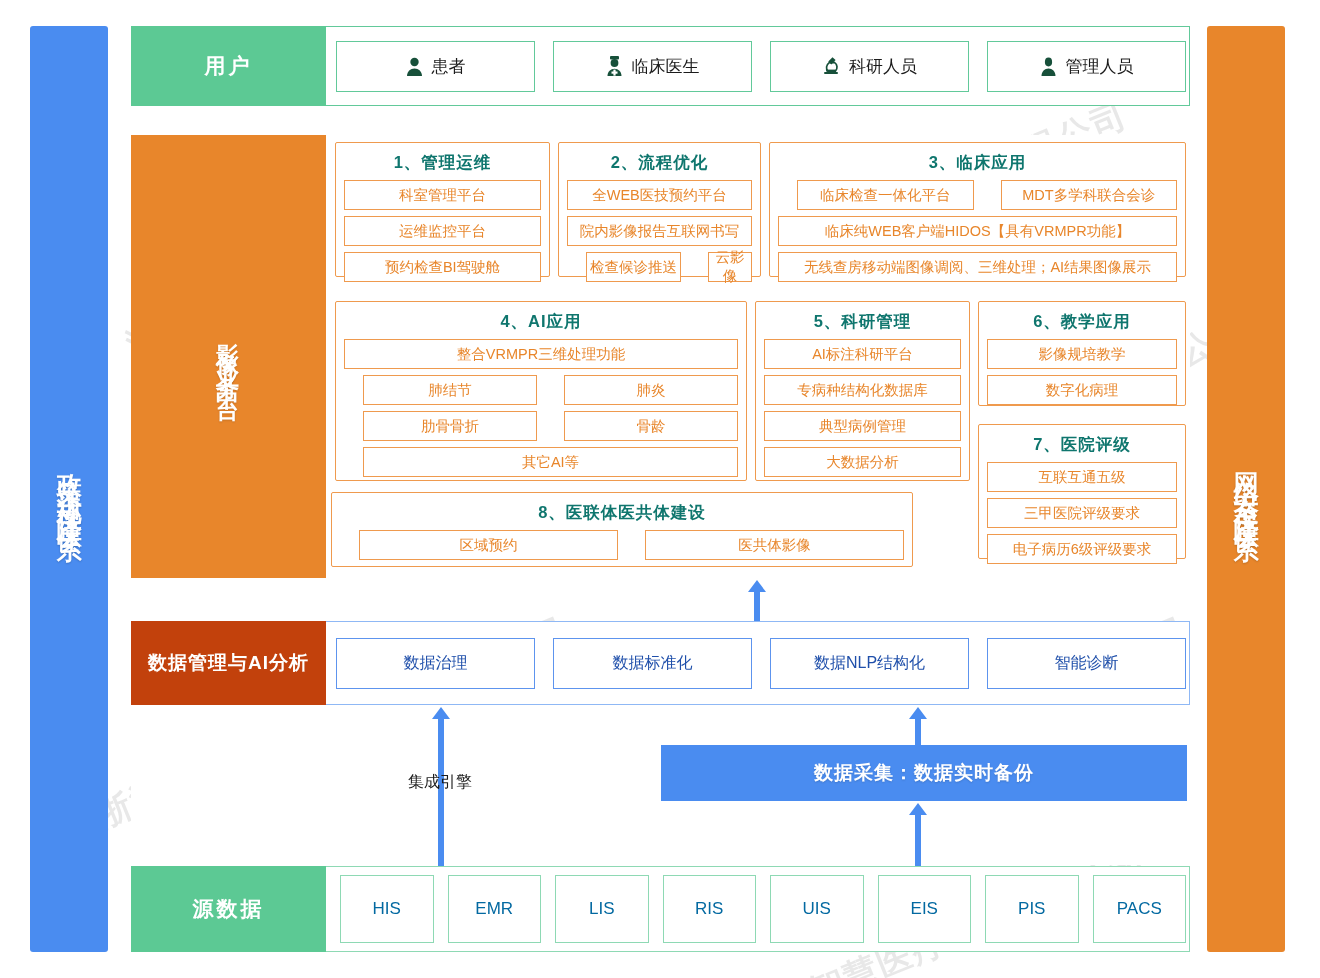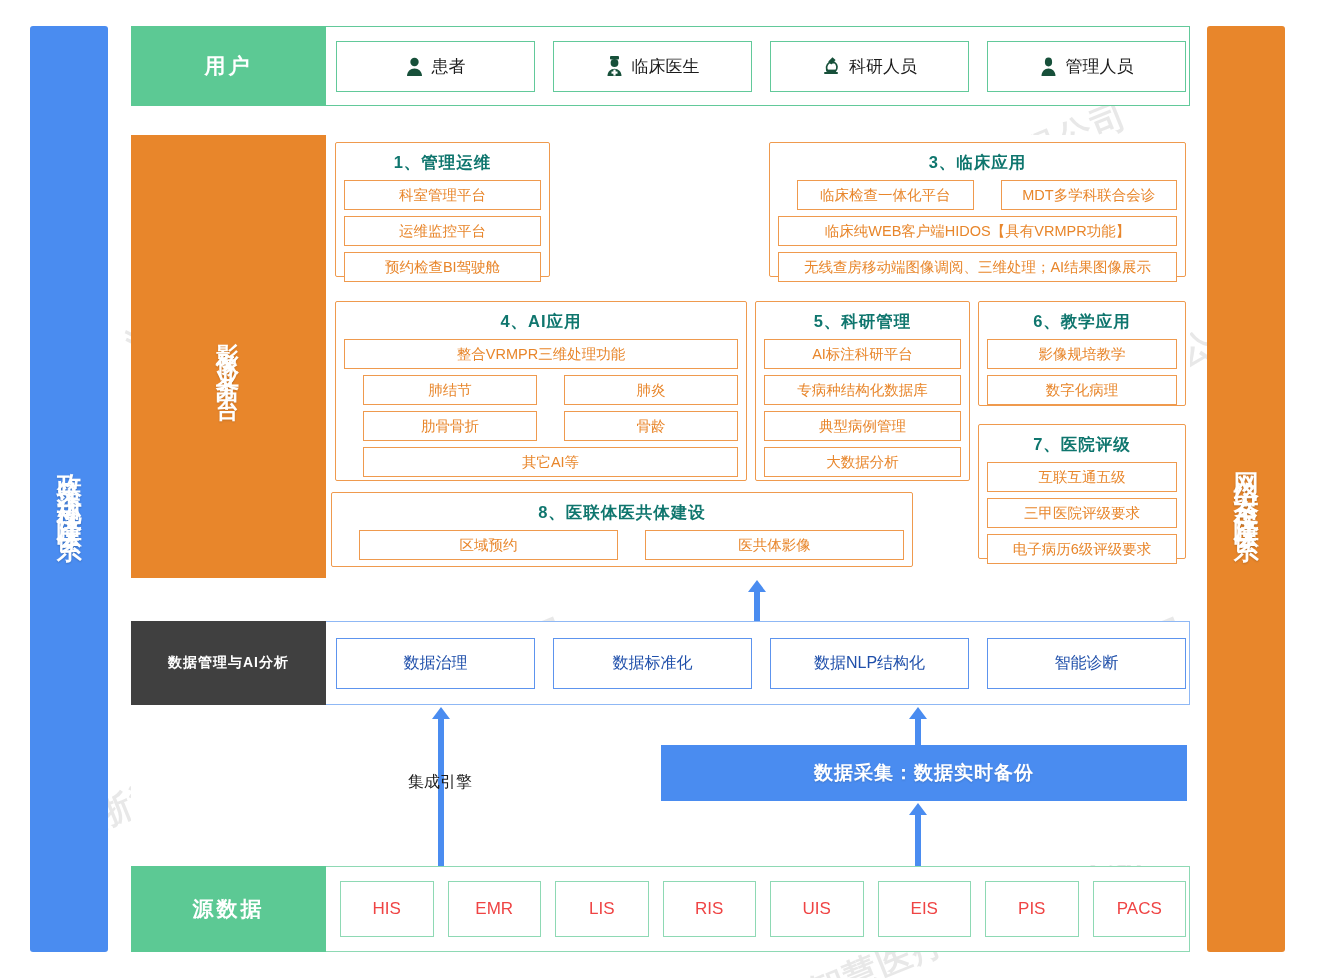--- a/index.html
+++ b/index.html
@@ -57,22 +57,22 @@
      height:30px;margin-bottom:6px;background:#fff;}
   .cell:last-child{margin-bottom:0;}
   .row2{display:flex;gap:8px;margin-bottom:6px;}
   .row2 .cell{flex:1;margin-bottom:0;margin-left:19px;}
   .row2.narrow-right .cell:first-child{flex:2.2;}
   .row2.narrow-right .cell:last-child{flex:1;}
 
   
   #dm-band{left:131px;top:621px;width:1059px;height:84px;border:1px solid #8fb8f5;
      box-sizing:border-box;background:#fff;}
-  #dm-label{left:131px;top:621px;width:195px;height:84px;background:#404040;
-     font-size:14px;letter-spacing:1px;}
+  #dm-label{left:131px;top:621px;width:195px;height:84px;background:#c2410c;
+     font-size:19px;letter-spacing:1px;}
   .dm-items{position:absolute;left:336px;top:621px;width:850px;height:84px;
      display:flex;gap:18px;align-items:center;}
   .dm-chip{flex:1;height:51px;border:1px solid #5d94ee;box-sizing:border-box;
      display:flex;align-items:center;justify-content:center;background:#fff;
      font-size:16px;color:#1f4faa;}
 
   
   #gap-band{left:131px;top:705px;width:1059px;height:160px;background:#fff;}
   #engine-label{position:absolute;left:370px;top:772px;width:140px;text-align:center;
      font-size:16px;color:#1b1b1b;}
@@ -81,23 +81,23 @@
      color:#fff;font-size:19px;font-weight:bold;letter-spacing:1px;
      text-shadow:0 1px 2px rgba(0,0,0,.15);}
 
   
   #src-band{left:131px;top:866px;width:1059px;height:86px;border:1px solid #8ed9b4;
      box-sizing:border-box;background:#fff;}
   #src-label{left:131px;top:866px;width:195px;height:86px;background:#5cc994;
      font-size:21px;letter-spacing:3px;}
   .src-items{position:absolute;left:340px;top:866px;width:846px;height:86px;
      display:flex;gap:14px;align-items:center;}
-  .src-chip{flex:1;height:56px;border:1px solid #8ed9b4;box-sizing:border-box;
+  .src-chip{flex:1;height:68px;border:1px solid #8ed9b4;box-sizing:border-box;
      display:flex;align-items:center;justify-content:center;background:#fff;
-     font-size:17px;color:#ef4444;}
+     font-size:17px;color:#0369a1;}
 
   
   .arrow{position:absolute;width:18px;}
   .arrow .shaft{position:absolute;left:6px;top:9px;width:6px;background:#4a8cf0;}
   .arrow .head{position:absolute;left:0;top:0;width:0;height:0;
      border-left:9px solid transparent;border-right:9px solid transparent;
      border-bottom:12px solid #4a8cf0;}
 </style>
 </head>
 <body>
@@ -177,20 +177,29 @@
 
   <div class="mid-area">
 
     <div class="grp" style="left:4px;top:7px;width:215px;height:135px;">
       <div class="grp-title">1、管理运维</div>
       <div class="cell">科室管理平台</div>
       <div class="cell">运维监控平台</div>
       <div class="cell">预约检查BI驾驶舱</div>
     </div>
 
+    <div class="grp" style="left:227px;top:7px;width:203px;height:135px;">
+      <div class="grp-title">2、流程优化</div>
+      <div class="cell">全WEB医技预约平台</div>
+      <div class="cell">院内影像报告互联网书写</div>
+      <div class="row2 narrow-right">
+        <div class="cell">检查候诊推送</div>
+        <div class="cell">云影像</div>
+      </div>
+    </div>
 
     <div class="grp" style="left:438px;top:7px;width:417px;height:135px;">
       <div class="grp-title">3、临床应用</div>
       <div class="row2">
         <div class="cell">临床检查一体化平台</div>
         <div class="cell">MDT多学科联合会诊</div>
       </div>
       <div class="cell">临床纯WEB客户端HIDOS【具有VRMPR功能】</div>
       <div class="cell">无线查房移动端图像调阅、三维处理；AI结果图像展示</div>
     </div>

